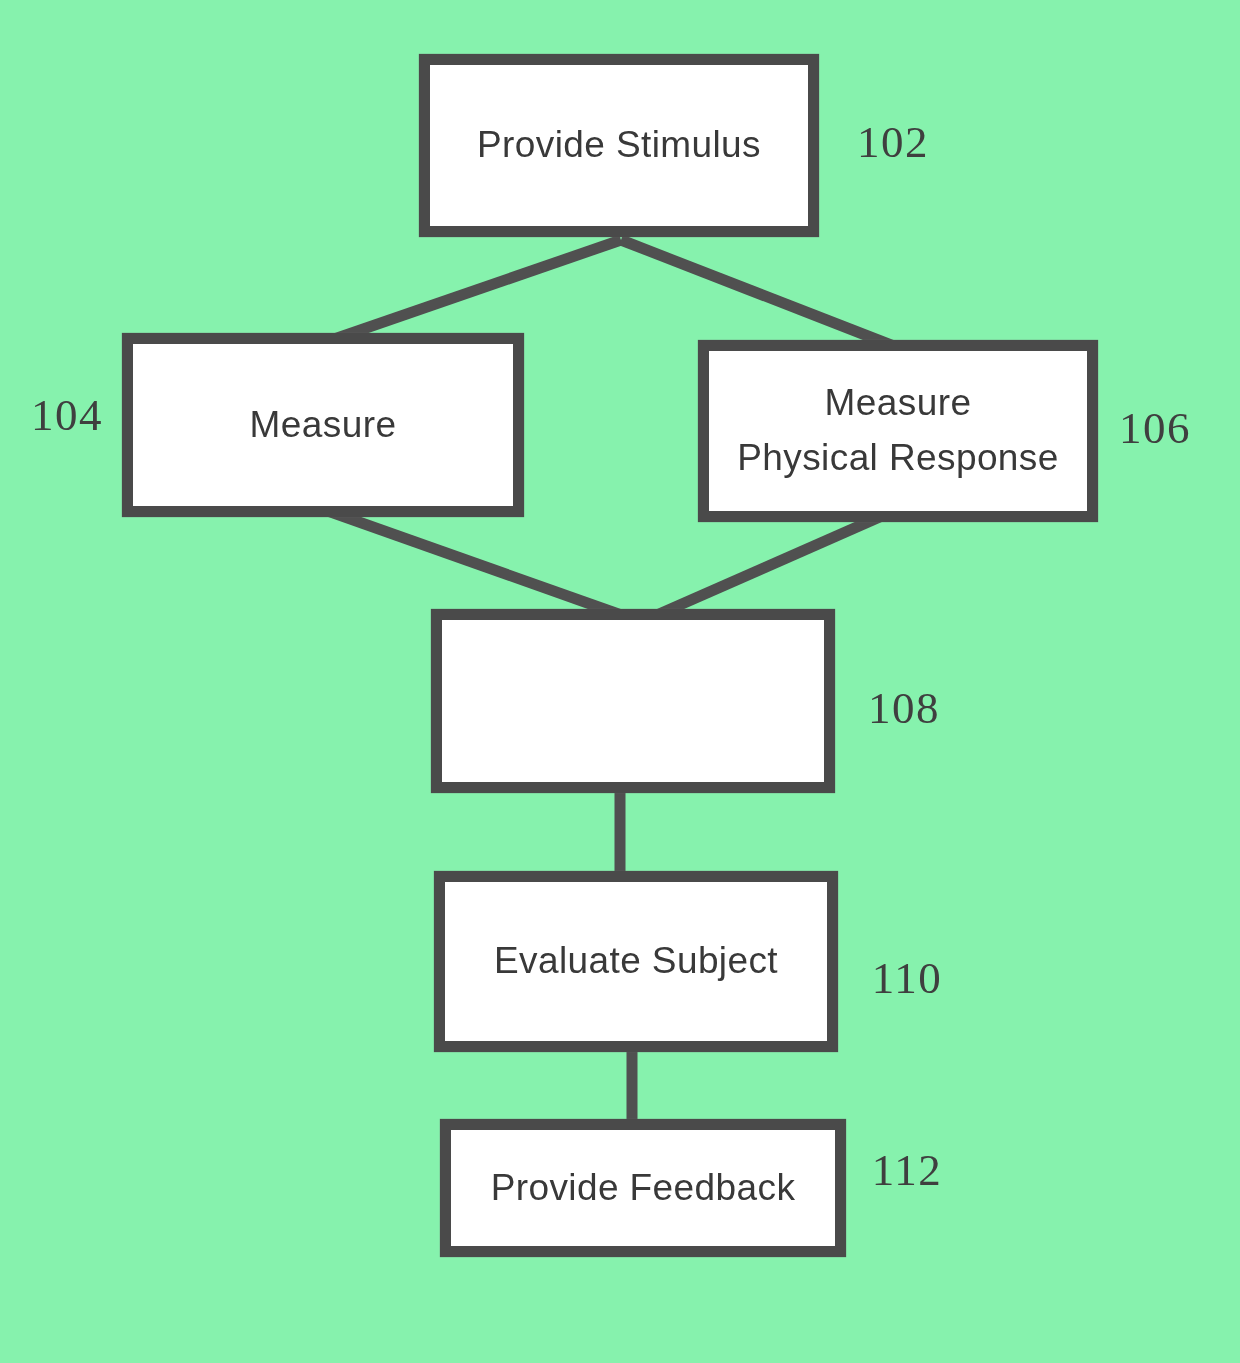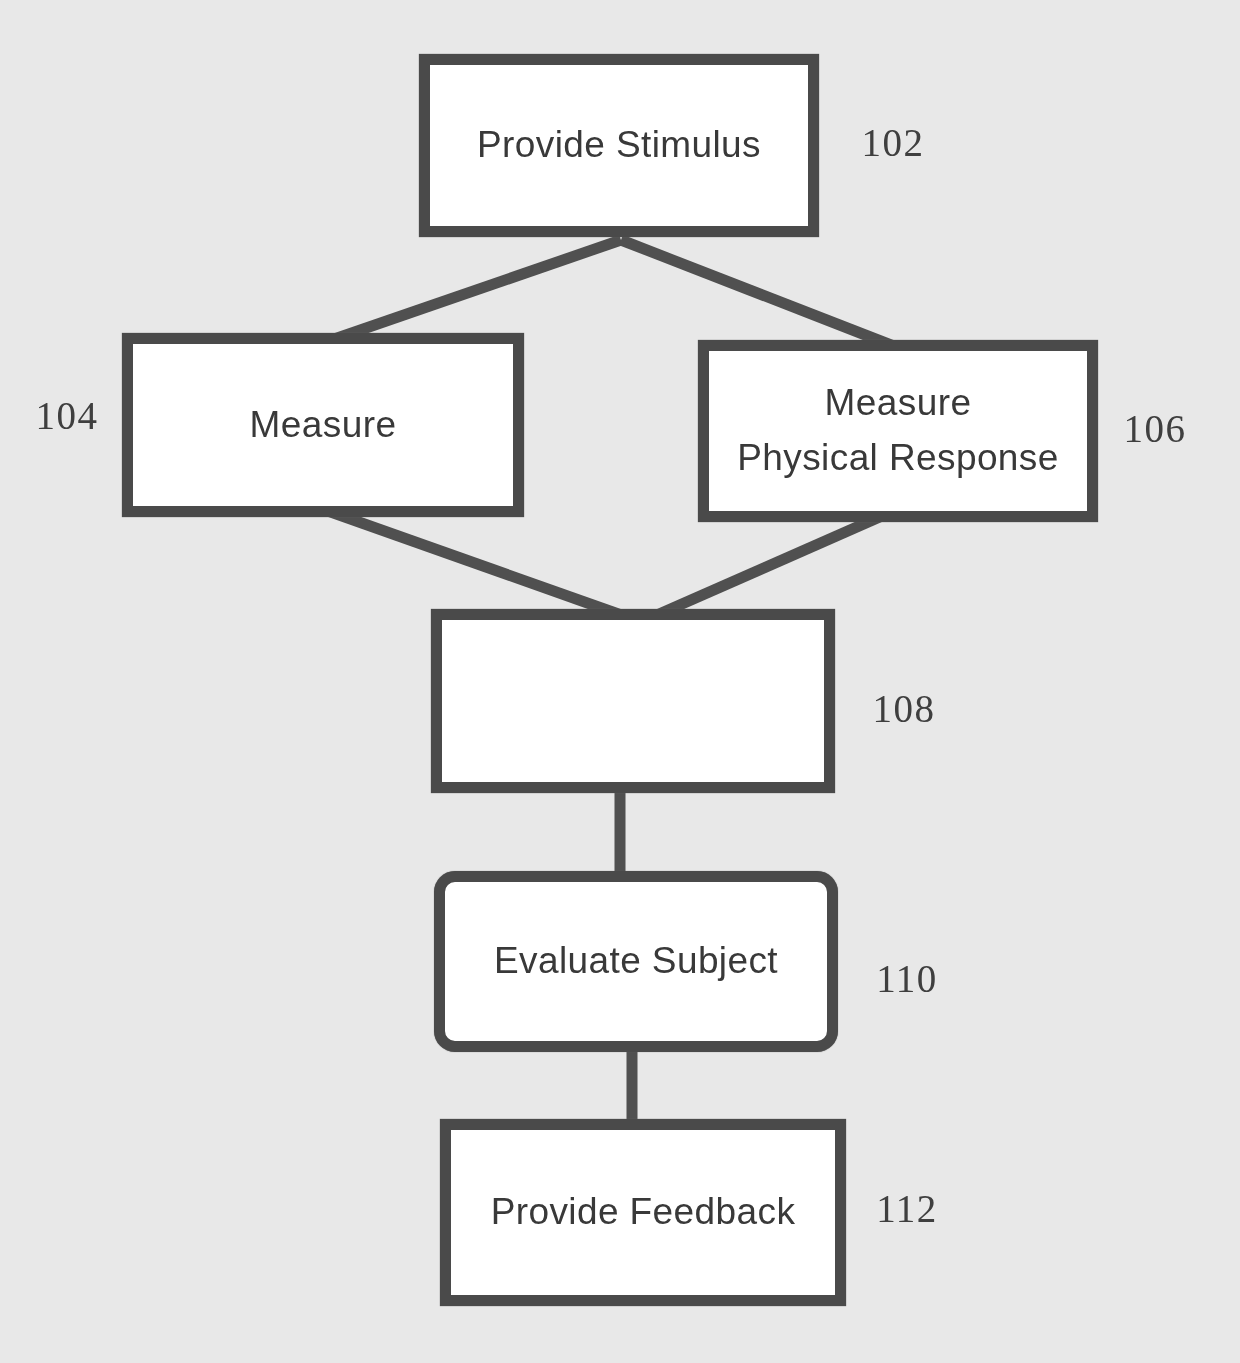--- a/index.html
+++ b/index.html
@@ -7,21 +7,21 @@
     padding: 0;
     background: #ffffff;
     width: 1240px;
     height: 1363px;
     overflow: hidden;
   }
   .figure {
     position: relative;
     width: 1240px;
     height: 1363px;
-    background: #e5e5e5;
+    background: #86efac;
     font-family: "Liberation Sans", sans-serif;
     filter: blur(0.3px) contrast(1.03);
   }
   .edges {
     position: absolute;
     left: 0;
     top: 0;
     z-index: 1;
   }
   .node {
@@ -39,21 +39,21 @@
     line-height: 1.48;
     letter-spacing: 0.4px;
     box-shadow: 0 0 1px 0 #666;
   }
   .node-label { width: 100%; }
   .ref {
     position: absolute;
     z-index: 2;
     transform: translate(-50%, -50%);
     font-family: "Liberation Serif", serif;
-    font-size: 39px;
+    font-size: 45px;
     color: #414141;
     letter-spacing: 1.5px;
     white-space: nowrap;
   }
 </style>
 </head>
 <body>
 
 <div class="figure">
 
@@ -88,27 +88,27 @@
   </div>
   <div class="ref" style="left:1155px; top:428px;">106</div>
 
   <div class="node" style="left:431px; top:609px; width:404px; height:184px;">
     <div class="node-label">
       <br>
     </div>
   </div>
   <div class="ref" style="left:893px; top:708px;margin-left:11px;">108</div>
 
-  <div class="node" style="left:434px; top:871px; width:404px; height:181px;border-radius:21px;">
+  <div class="node" style="left:434px; top:871px; width:404px; height:181px;">
     <div class="node-label">
       <span>Evaluate Subject</span>
     </div>
   </div>
   <div class="ref" style="left:907px; top:978px;text-align:center;">110</div>
 
-  <div class="node" style="left:440px; top:1119px; width:406px; height:187px;">
+  <div class="node" style="left:440px; top:1119px; width:406px; height:138px;">
     <div class="node-label">
       <span>Provide Feedback</span>
     </div>
   </div>
-  <div class="ref" style="left:907px; top:1208px;">112</div>
+  <div class="ref" style="left:907px; top:1170px;">112</div>
 
 </div>
 
 </body></html>

